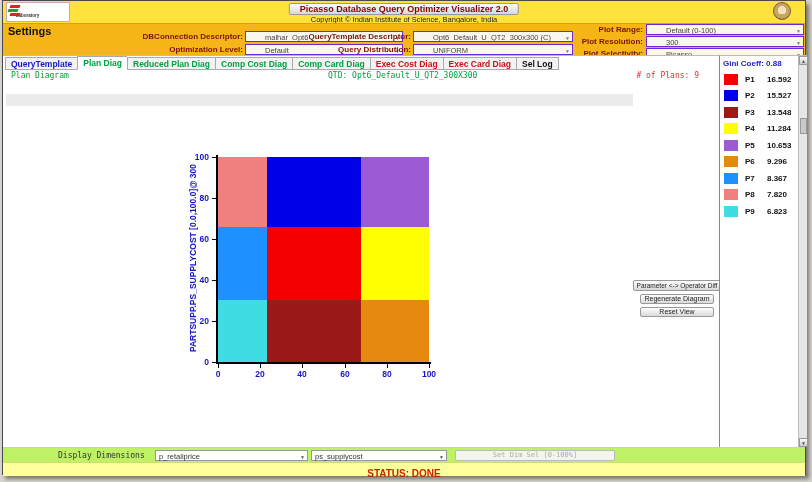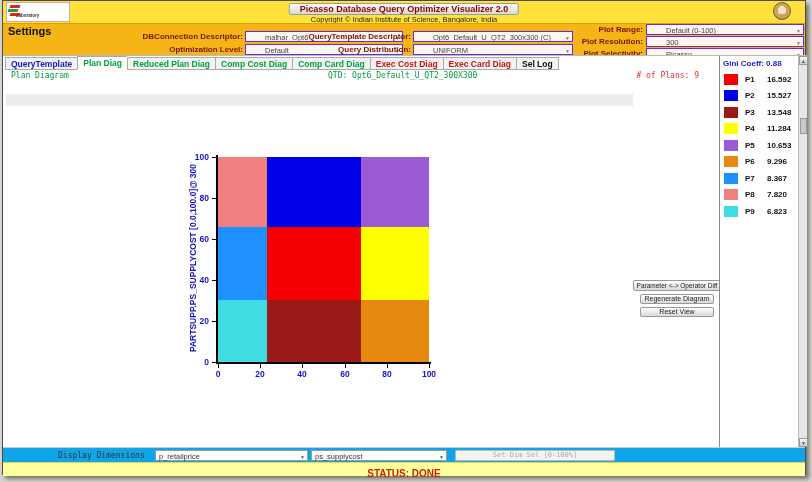--- a/index.html
+++ b/index.html
@@ -65,21 +65,21 @@
   .lrow { display:flex; align-items:center; height:16.5px; }
   .lswatch { width:14px; height:11px; flex:0 0 14px; }
   .lplan { width:18px; margin-left:7px; font-size:8px; font-weight:bold; color:#111; }
   .lval { font-size:8px; font-weight:bold; color:#111; margin-left:4px; }
   .lscroll { position:absolute; right:0; top:0; bottom:0; width:9px; background:#E6E6E6; border-left:1px solid #bbb; }
   .lscroll .up,.lscroll .dn { position:absolute; left:0; width:9px; height:9px; background:linear-gradient(#fafafa,#ccc); border:1px solid #999; font-size:5px; color:#555; text-align:center; line-height:8px; }
   .lscroll .up { top:0; } .lscroll .dn { bottom:0; }
   .lscroll .thumb { position:absolute; left:1px; top:62px; width:7px; height:16px; background:#c9c9c9; border:1px solid #999; }
 
   
-  .dimsbar { position:absolute; left:0; top:446px; width:100%; height:25px; background:#0ea5e9; border-top:1px solid #ccc; font-family:"DejaVu Sans Mono",monospace; }
+  .dimsbar { position:absolute; left:0; top:446px; width:100%; height:25px; background:#bef264; border-top:1px solid #ccc; font-family:"DejaVu Sans Mono",monospace; }
   .dims-label { position:absolute; left:55px; top:3px; font-size:8px; color:#333; }
   .dim-select { position:absolute; top:2px; height:11px; background:#fff; border:1px solid #999; font-size:7.5px; color:#333; line-height:9px; padding:1px 10px 0 3px; font-family:"Liberation Sans",sans-serif; }
   .dim-select .arrow { position:absolute; right:2px; top:2px; font-size:5px; color:#555; }
   .dimbtn { position:absolute; left:452px; top:2px; width:160px; height:11px; background:#F4F4F0; border:1px solid #bbb; border-radius:1px; font-size:7px; color:#aaa; text-align:center; line-height:9px; }
   .statusbar { position:absolute; left:0; top:461px; width:100%; height:14px; background:#FFFF9C; border-top:1px solid #d8d870; text-align:center; }
   .statusbar span { font-size:10px; font-weight:bold; color:#CC2200; line-height:13px; }
 </style>
 </head>
 <body>
 

